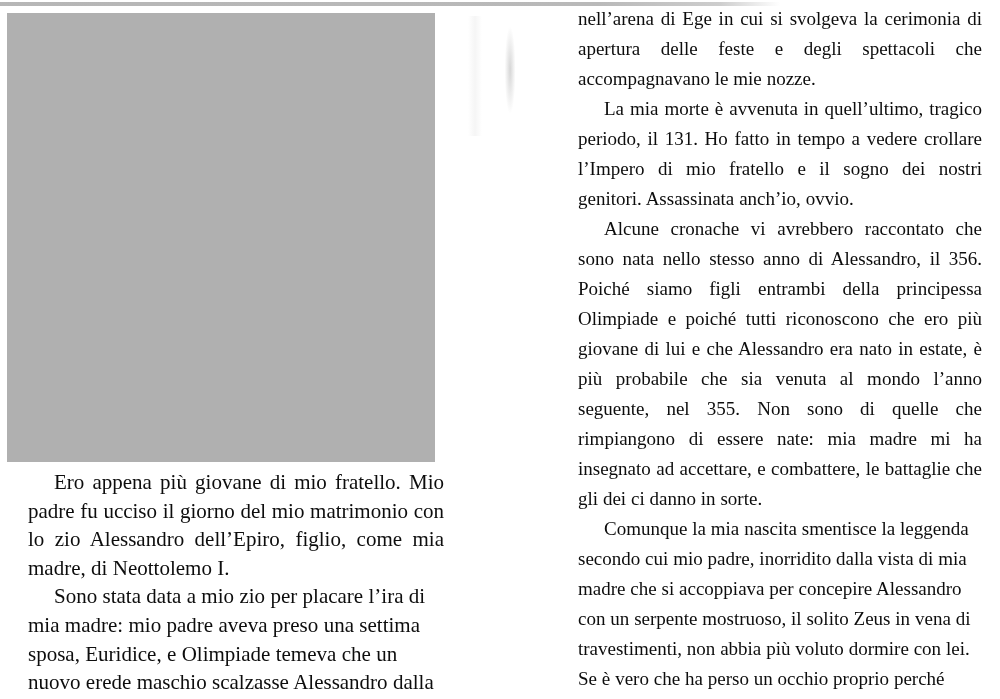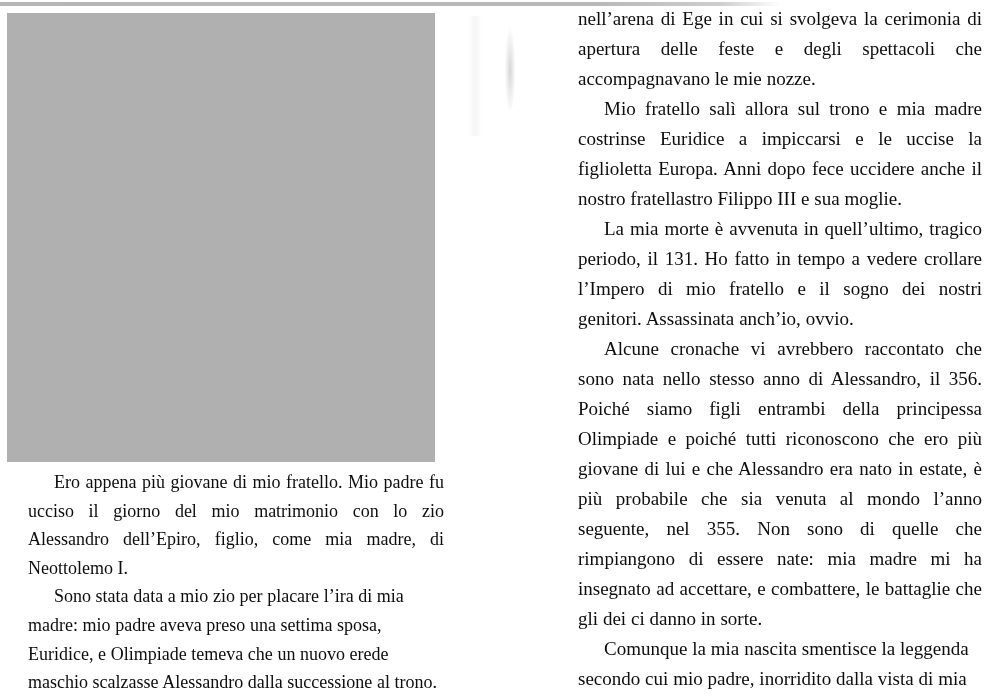--- a/index.html
+++ b/index.html
@@ -85,21 +85,21 @@
   .col-right {
     position: absolute;
     left: 578px;
     top: 4px;
     width: 404px;
     height: 695px;
   }
 
   p.para {
     margin: 0;
-    font-size: 18px;
+    font-size: 21px;
     line-height: 28.6px;
     text-align: justify;
     text-justify: inter-word;
     text-indent: 26px;
     hyphens: manual;
     word-spacing: 0.1px;
   }
   p.para.noindent {
     text-indent: 0;
   }
@@ -128,19 +128,18 @@
 
     <div class="body">
       <p class="para">Ero appena più giovane di mio fratello. Mio padre fu ucciso il giorno del mio matrimonio con lo zio Alessandro dell’Epiro, figlio, come mia madre, di Neottolemo I.</p>
       <p class="para lastline-left">Sono stata data a mio zio per placare l’ira di mia madre: mio padre aveva preso una settima sposa, Euridice, e Olimpiade temeva che un nuovo erede maschio scalzasse Alessandro dalla successione al trono. Il mio sacrificio non è bastato. Dicono che sia stata mia madre a ordire il complotto. Pausania uccise mio padre</p>
     </div>
 
   </div>
 
   <div class="col-right">
     <p class="para noindent">nell’arena di Ege in cui si svolgeva la cerimonia di apertura delle feste e degli spettacoli che accompagnavano le mie nozze.</p>
-    <p class="para">Mio fratello salì allora sul trono e mia madre costrinse Euridice a impiccarsi e le uccise la figlioletta Europa. Anni dopo fece uccidere anche il nostro fratellastro Filippo III e sua moglie.</p>
     <p class="para">La mia morte è avvenuta in quell’ultimo, tragico periodo, il 131. Ho fatto in tempo a vedere crollare l’Impero di mio fratello e il sogno dei nostri genitori. Assassinata anch’io, ovvio.</p>
     <p class="para">Alcune cronache vi avrebbero raccontato che sono nata nello stesso anno di Alessandro, il 356. Poiché siamo figli entrambi della principessa Olimpiade e poiché tutti riconoscono che ero più giovane di lui e che Alessandro era nato in estate, è più probabile che sia venuta al mondo l’anno seguente, nel 355. Non sono di quelle che rimpiangono di essere nate: mia madre mi ha insegnato ad accettare, e combattere, le battaglie che gli dei ci danno in sorte.</p>
     <p class="para lastline-left">Comunque la mia nascita smentisce la leggenda secondo cui mio padre, inorridito dalla vista di mia madre che si accoppiava per concepire Alessandro con un serpente mostruoso, il solito Zeus in vena di travestimenti, non abbia più voluto dormire con lei. Se è vero che ha perso un occhio proprio perché Zeus l’ha punito per aver sbirciato dalla serratura durante quel bestiale amplesso, per lo meno lo spettacolo deve essergli piaciuto. Mio padre era in effetti un esagerato e un eccentrico, non credo però fino a questo punto. Aveva sette mogli e amanti di</p>
   </div>
 
 </div>
 
 </body></html>

